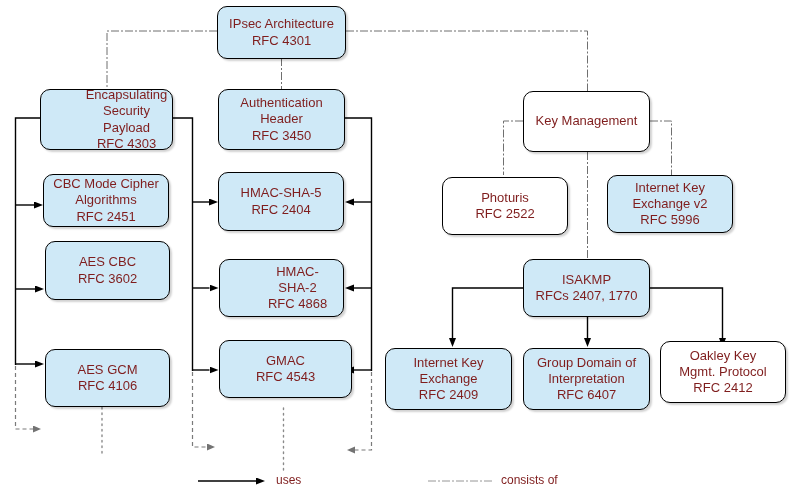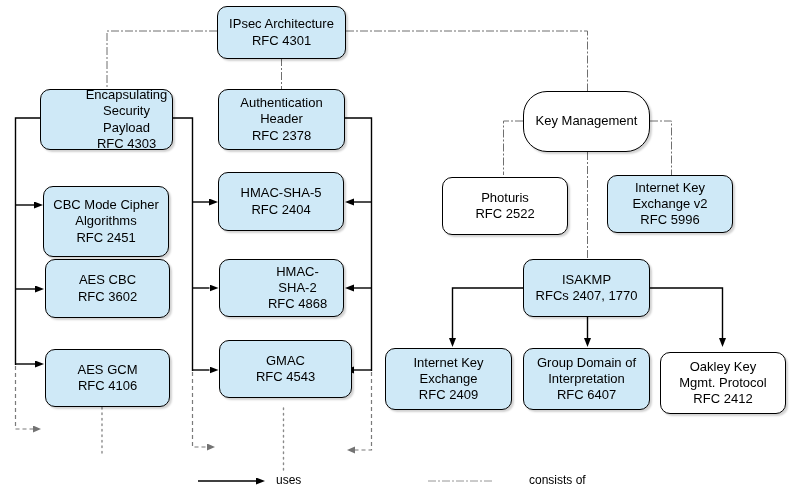--- a/index.html
+++ b/index.html
@@ -1,18 +1,18 @@
 <!DOCTYPE html>
 <html><head>
 <meta charset="utf-8">
 <style>
   html,body{margin:0;padding:0;background:#fff;}
   .canvas{
     position:relative;width:793px;height:494px;background:#ffffff;overflow:hidden;
-    font-family:"Liberation Sans","DejaVu Sans",sans-serif;color:#000000;
+    font-family:"Liberation Sans","DejaVu Sans",sans-serif;color:#7f1d1d;
   }
   .wires{position:absolute;left:0;top:0;width:793px;height:494px;}
   .wire-consists{stroke:#6f6f6f;stroke-width:1;fill:none;stroke-dasharray:8 2 2 2;}
   .wire-consists-legend{stroke:#969696;stroke-width:1;fill:none;stroke-dasharray:8 2 2 2;}
   .wire-uses{stroke:#000;stroke-width:1.4;fill:none;}
   .wire-cont{stroke:#7a7a7a;stroke-width:1.2;fill:none;stroke-dasharray:4 3;}
   .wire-dots{stroke:#8a8a8a;stroke-width:1.4;fill:none;stroke-dasharray:1.5 4;stroke-linecap:round;}
   .node{
     position:absolute;box-sizing:border-box;border:1.4px solid #000;border-radius:10px;
     display:flex;align-items:center;justify-content:center;text-align:center;
@@ -79,44 +79,44 @@
 RFC 4301</div>
       </div>
       <div class="node blue" style="left: 40px; top: 89px; width: 133px; height: 61px; padding-left: 40px;">
         <div class="node-label">Encapsulating
 Security Payload
 RFC 4303</div>
       </div>
       <div class="node blue" style="left: 218px; top: 89px; width: 127px; height: 61px;">
         <div class="node-label">Authentication
 Header
-RFC 2378</div>
+RFC 3450</div>
       </div>
-      <div class="node white" style="left: 523px; top: 91px; width: 127px; height: 61px; border-radius: 24px;">
+      <div class="node white" style="left: 523px; top: 91px; width: 127px; height: 61px;">
         <div class="node-label">Key Management</div>
       </div>
-      <div class="node blue" style="left: 43px; top: 186px; width: 126px; height: 71px;">
+      <div class="node blue" style="left: 43px; top: 174px; width: 126px; height: 53px;">
         <div class="node-label">CBC Mode Cipher
 Algorithms
 RFC 2451</div>
       </div>
       <div class="node blue" style="left: 218px; top: 172px; width: 126px; height: 59px;">
         <div class="node-label">HMAC-SHA-5
 RFC 2404</div>
       </div>
       <div class="node white" style="left: 442px; top: 177px; width: 126px; height: 58px;">
         <div class="node-label">Photuris
 RFC 2522</div>
       </div>
       <div class="node blue" style="left: 607px; top: 175px; width: 126px; height: 58px;">
         <div class="node-label">Internet Key
 Exchange v2
 RFC 5996</div>
       </div>
-      <div class="node blue" style="left: 45px; top: 259px; width: 125px; height: 59px;">
+      <div class="node blue" style="left: 45px; top: 241px; width: 125px; height: 59px;">
         <div class="node-label">AES CBC
 RFC 3602</div>
       </div>
       <div class="node blue" style="left: 219px; top: 259px; width: 125px; height: 58px; padding-left: 32px;">
         <div class="node-label">HMAC-
 SHA-2
 RFC 4868</div>
       </div>
       <div class="node blue" style="left: 523px; top: 259px; width: 127px; height: 58px;">
         <div class="node-label">ISAKMP
@@ -133,23 +133,23 @@
       <div class="node blue" style="left: 385px; top: 348px; width: 127px; height: 62px;">
         <div class="node-label">Internet Key
 Exchange
 RFC 2409</div>
       </div>
       <div class="node blue" style="left: 523px; top: 348px; width: 127px; height: 62px;">
         <div class="node-label">Group Domain of
 Interpretation
 RFC 6407</div>
       </div>
-      <div class="node white" style="left: 660px; top: 352px; width: 126px; height: 62px;">
+      <div class="node white" style="left: 660px; top: 341px; width: 126px; height: 62px;">
         <div class="node-label">Oakley Key
 Mgmt. Protocol
 RFC 2412</div>
       </div>
     </div>
 
   <div class="legend-label" style="left:276px;top:473px;">uses</div>
-  <div class="legend-label" style="left:501px;top:473px;margin-left:28px;">consists of</div>
+  <div class="legend-label" style="left:501px;top:473px;">consists of</div>
 
 </div>
 
 </body></html>

